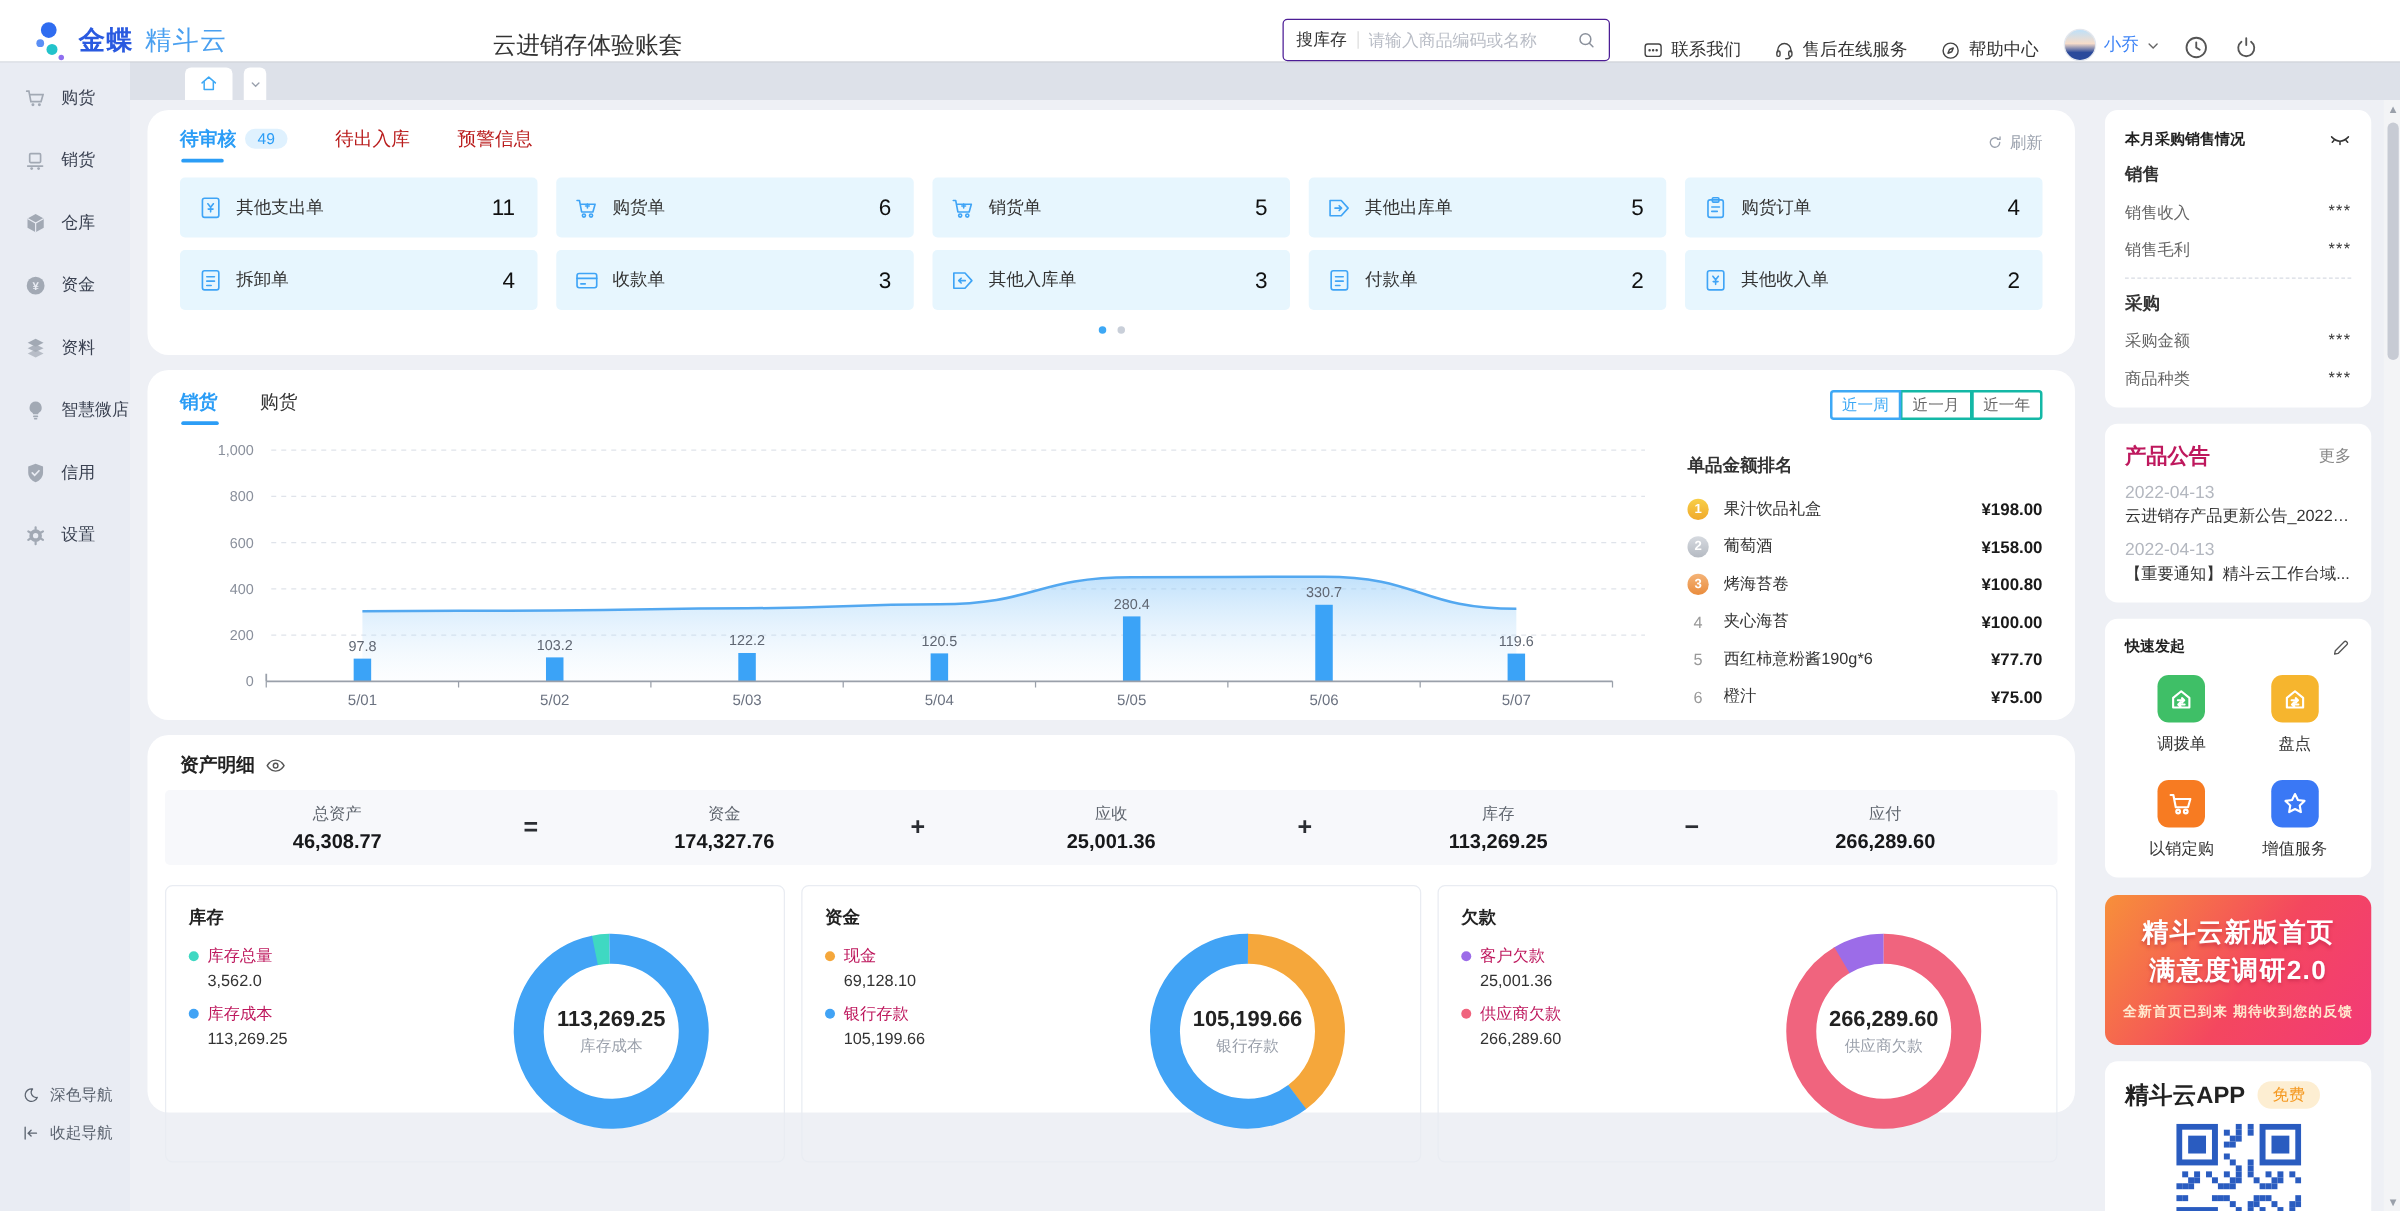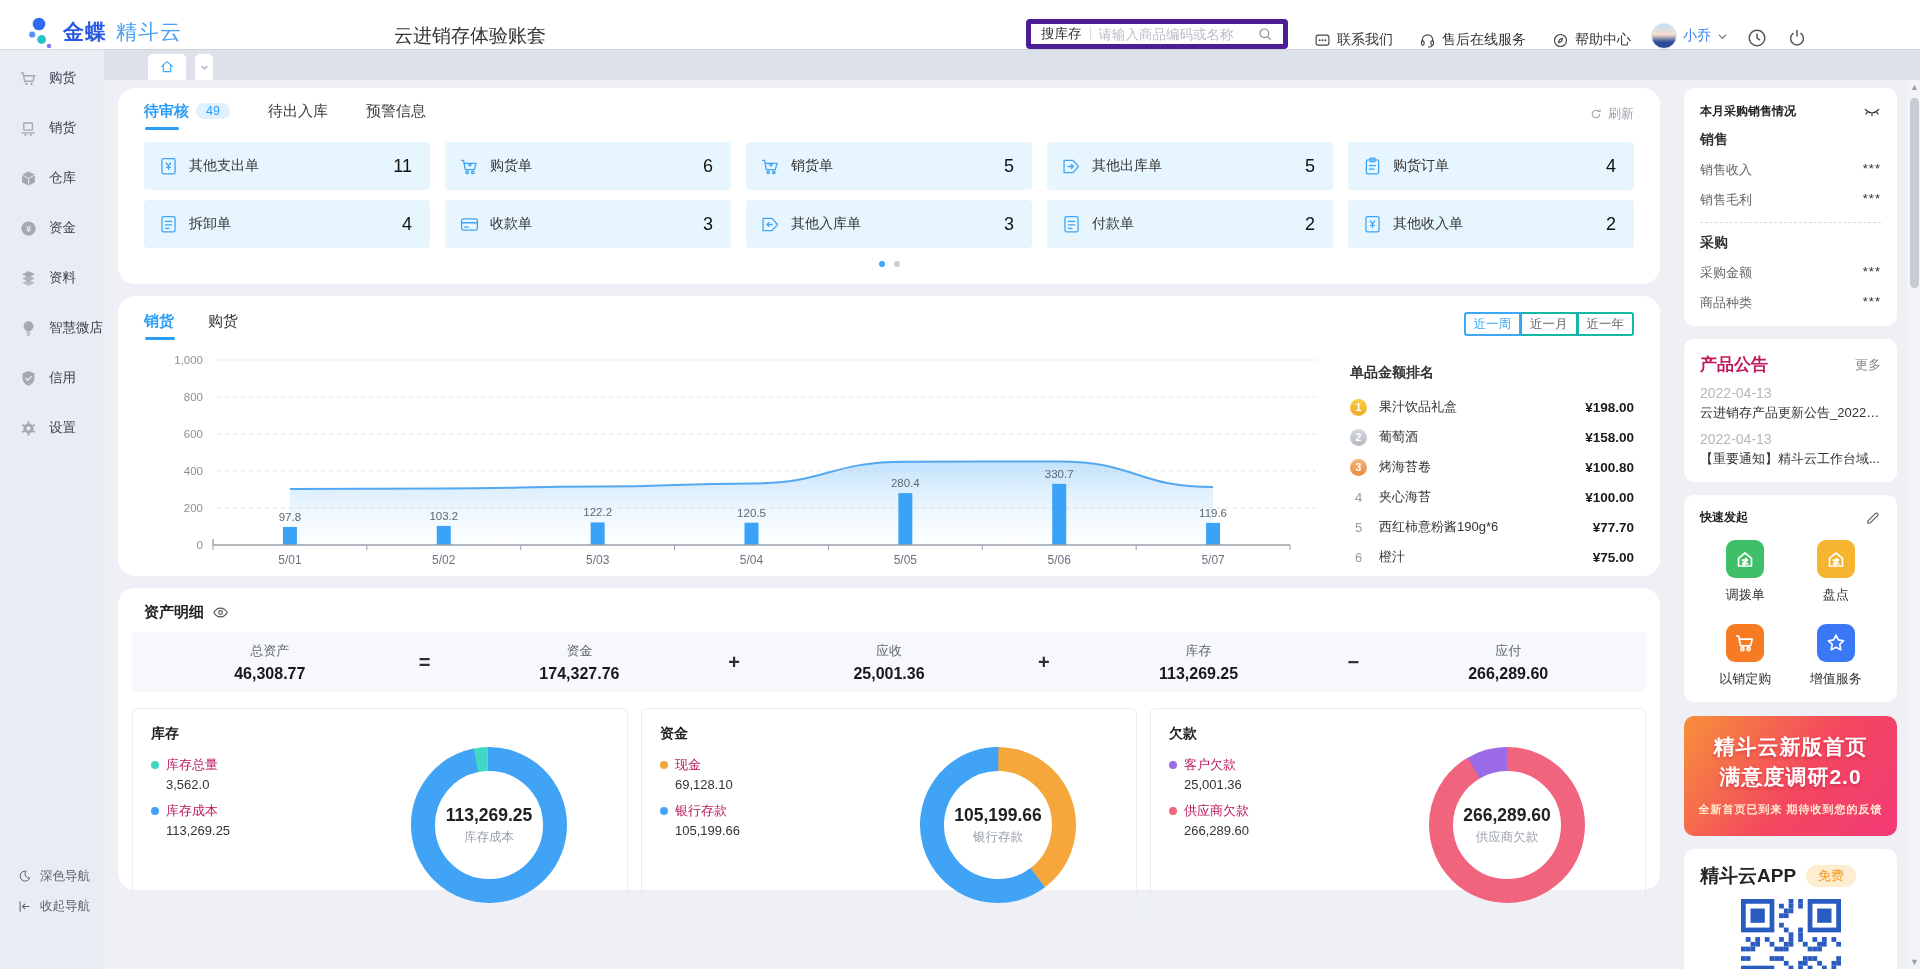--- a/index.html
+++ b/index.html
@@ -4,21 +4,21 @@
 <style>
 *{margin:0;padding:0;box-sizing:border-box}
 html,body{width:1920px;height:969px;overflow:hidden;font-family:"Liberation Sans","DejaVu Sans",sans-serif;background:#eef0f5;color:#333}
 svg{display:block}
 
 .topbar{height:49px;background:#fff;display:flex;align-items:flex-end;padding:0 112px 0 28px;position:relative;z-index:5;box-shadow:0 1px 0 rgba(0,0,0,.07)}
 .logo{display:flex;align-items:center;gap:9px;cursor:pointer}
 .logo-cn1{font-size:21px;font-weight:bold;color:#2a5ae0;letter-spacing:1px}
 .logo-cn2{font-size:21px;color:#4aa0f0;letter-spacing:1px}
 .acct-title{margin-left:212px;font-size:19px;color:#333}
-.search{margin-left:auto;width:262px;height:30px;border:5px solid #4c1d95;border-radius:4px;display:flex;align-items:center;padding:4px 10px;gap:8px;background:#fff}
+.search{margin-left:auto;width:262px;height:30px;border:1px solid #4c1d95;border-radius:4px;display:flex;align-items:center;padding:16px 10px;gap:8px;background:#fff}
 .search-scope{font-size:13.5px;color:#333;white-space:nowrap;cursor:pointer}
 .search-div{width:1px;height:14px;background:#ddd}
 .search input{flex:1;min-width:0;border:none;outline:none;font-size:13.5px;color:#333;background:transparent}
 .search input::placeholder{color:#b9bdc6}
 .tlink{display:flex;align-items:center;gap:6px;font-size:14px;color:#333;margin-left:26px;cursor:pointer;white-space:nowrap}
 .user{display:flex;align-items:center;gap:6px;margin-left:20px;cursor:pointer}
 .avatar{width:26px;height:26px;border-radius:50%;background:linear-gradient(180deg,#bfe0f8 0%,#f6dcc9 45%,#2b4a9b 75%);border:1px solid #e3e7ee}
 .user-name{color:#3b82f6;font-size:14px}
 .circ{margin-left:18px;cursor:pointer}
 
@@ -31,21 +31,21 @@
 .main-wrap{flex:1;position:relative;height:920px;overflow:hidden}
 
 .tabstrip{height:31px;background:#dde1e9;display:flex;align-items:flex-end;padding-left:44px;gap:9px}
 .home-tab{width:38px;height:26px;background:#fff;border-radius:5px 5px 0 0;display:flex;align-items:center;justify-content:center;cursor:pointer}
 .drop-tab{width:18px;height:26px;background:#fff;border-radius:5px 5px 0 0;display:flex;align-items:center;justify-content:center;cursor:pointer}
 
 .content{position:absolute;left:14px;top:39px;width:1542px}
 .panel{background:#fff;border-radius:17px}
 .todo{height:196px;padding:14px 26px 0}
 .tabrow{display:flex;align-items:flex-start}
-.ttab{font-size:15px;color:#404040;margin-right:38px;padding-bottom:9px;position:relative;cursor:pointer}
+.ttab{font-size:15px;color:#b91c1c;margin-right:38px;padding-bottom:9px;position:relative;cursor:pointer}
 .ttab.active{color:#2b9df6;font-weight:bold}
 .ttab.active::after{content:"";position:absolute;left:1px;bottom:0;width:34px;height:3px;background:#2b9df6;border-radius:2px}
 .badge{display:inline-block;margin-left:7px;background:#dff1fe;color:#2b9df6;font-size:12.5px;font-weight:normal;border-radius:10px;padding:1px 10px;vertical-align:1px}
 .refresh{margin-left:auto;color:#9aa1ad;font-size:13px;display:flex;gap:5px;align-items:center;cursor:pointer;padding-top:3px}
 .cards{display:grid;grid-template-columns:repeat(5,1fr);gap:10px 15px;margin-top:12px}
 .tcard{height:48px;background:#e7f6fe;border-radius:4px;display:flex;align-items:center;padding:0 18px 0 14px;cursor:pointer}
 .tlabel{margin-left:10px;font-size:14px;color:#333}
 .tcount{margin-left:auto;font-size:18px;font-weight:normal;color:#111}
 .dots{display:flex;justify-content:center;gap:9px;margin-top:13px}
 .dot{width:6px;height:6px;border-radius:50%;background:#c9cfd9;cursor:pointer}

